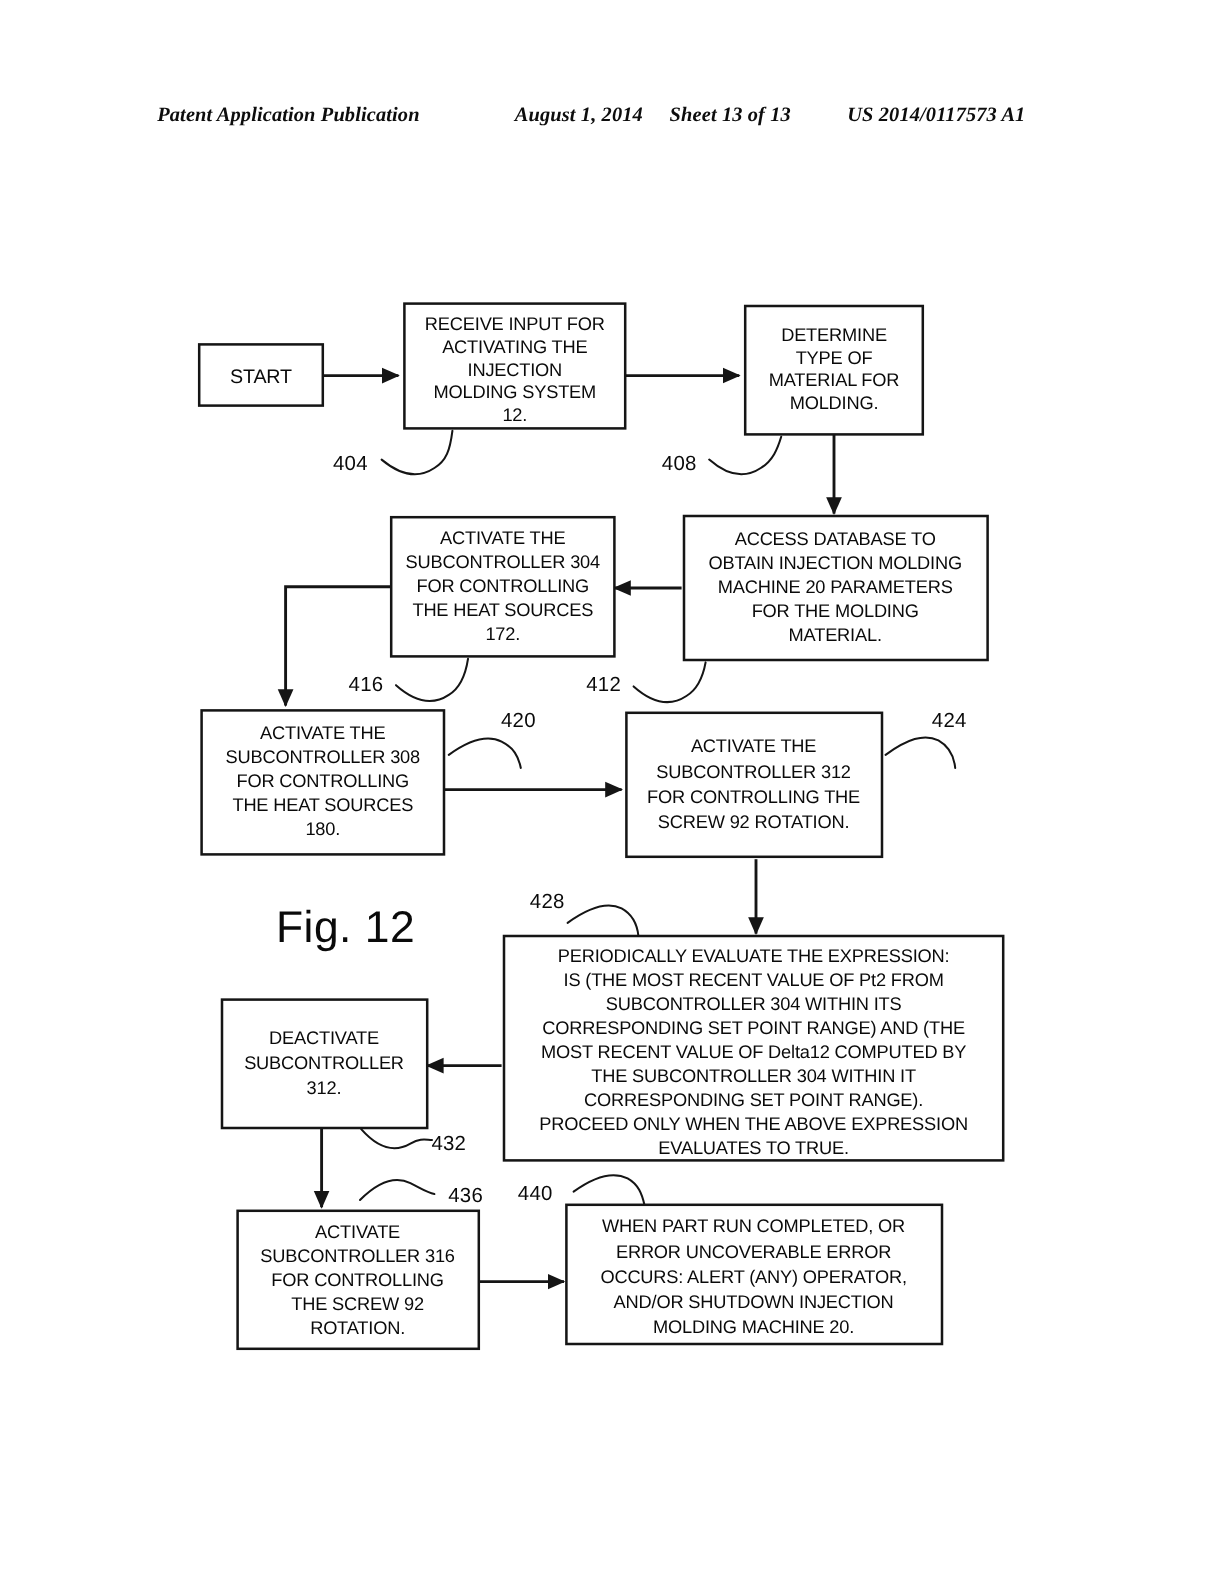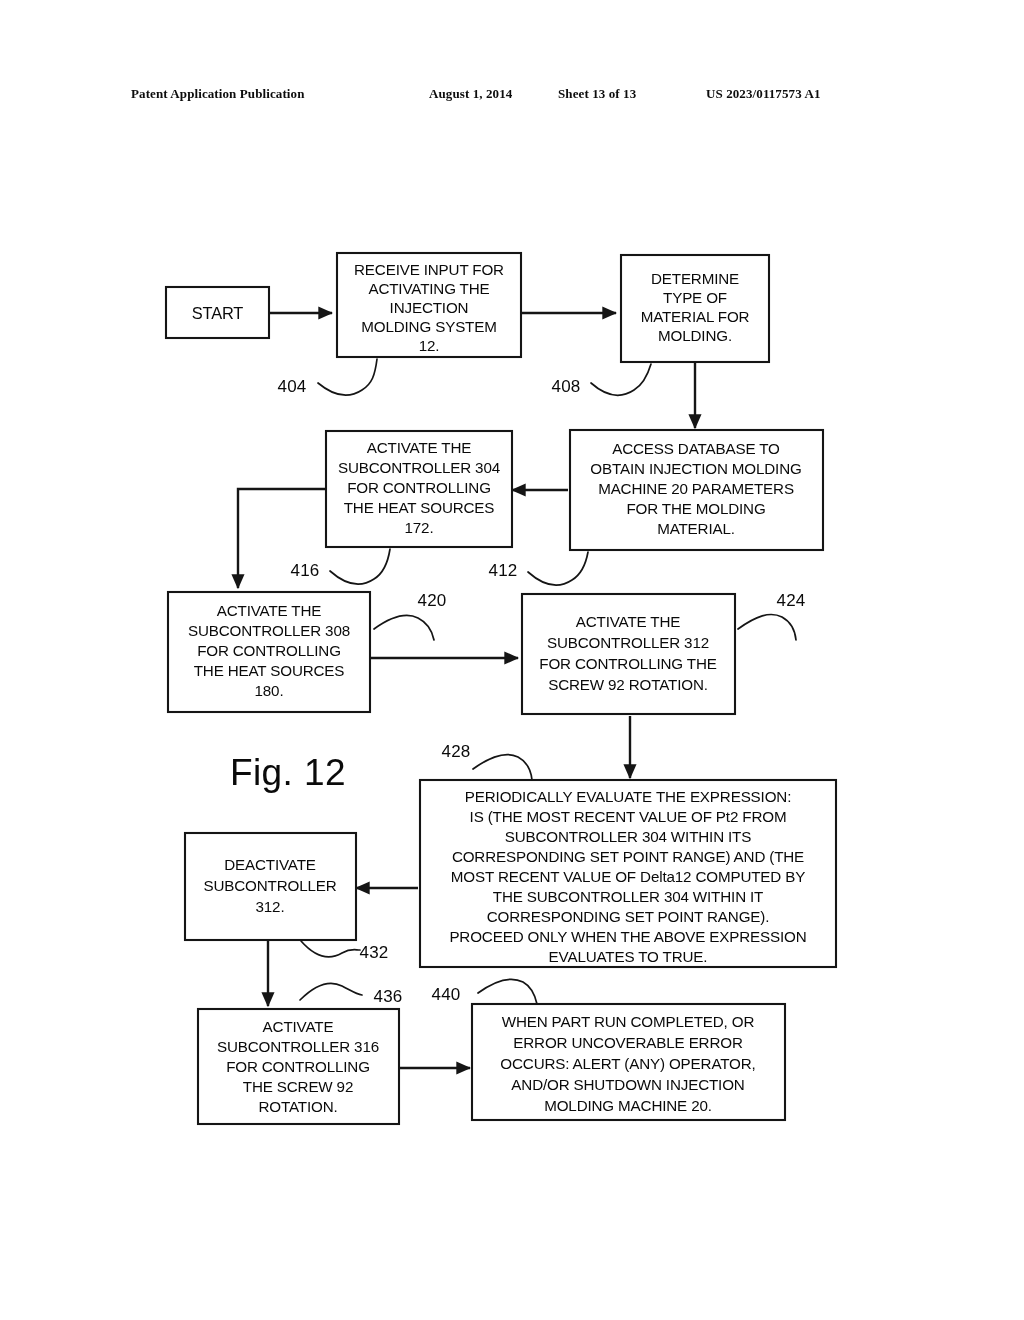--- a/index.html
+++ b/index.html
@@ -24,24 +24,25 @@
   }
   
   #pub-header {
     position: absolute;
     left: 0;
     top: 86px;
     width: 1024px;
     height: 30px;
     font-family: "Liberation Serif", serif;
     font-weight: bold;
-    font-size: 13px;
+    font-size: 17px;
     letter-spacing: 0.1px;
     color: #0d0d0d;
     white-space: nowrap;
+    font-style: italic;
   }
   #pub-header .h-item { position: absolute; top: 0; }
   #h-pub   { left: 131px; }
   #h-date  { left: 429px; }
   #h-sheet { left: 558px; }
   #h-num   { left: 706px; }
 
   
   #figure {
     position: absolute;
@@ -102,21 +103,21 @@
 </style>
 </head>
 <body>
 
 <div id="page">
 
   <div id="pub-header">
     <span class="h-item" id="h-pub">Patent Application Publication</span>
     <span class="h-item" id="h-date">August 1, 2014</span>
     <span class="h-item" id="h-sheet">Sheet 13 of 13</span>
-    <span class="h-item" id="h-num">US 2023/0117573 A1</span>
+    <span class="h-item" id="h-num">US 2014/0117573 A1</span>
   </div>
 
   <div id="figure">
     <svg id="diagram" viewBox="0 0 1024 1320" xmlns="http://www.w3.org/2000/svg">
       <defs>
         <marker id="arrow" viewBox="0 0 10 10" refX="9.2" refY="5" markerWidth="6.2" markerHeight="6.2" orient="auto-start-reverse">
           <path d="M 0 0.6 L 10 5 L 0 9.4 z" fill="#151515"></path>
         </marker>
       </defs>
 

